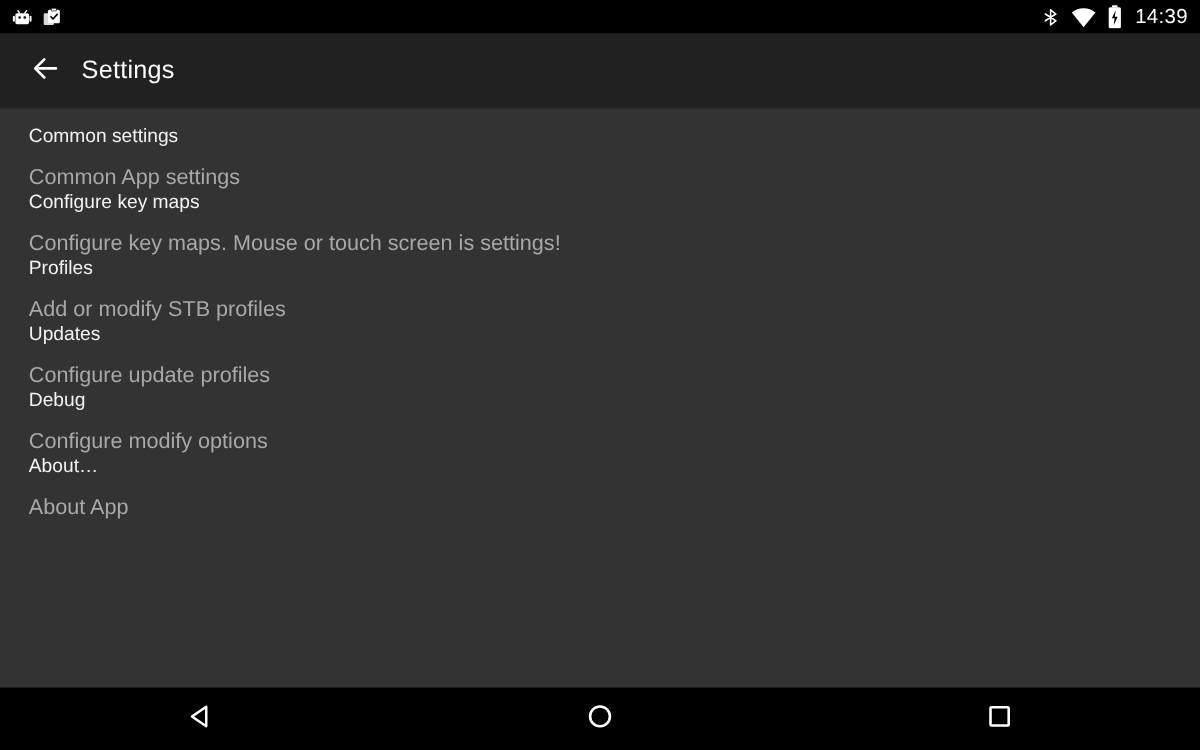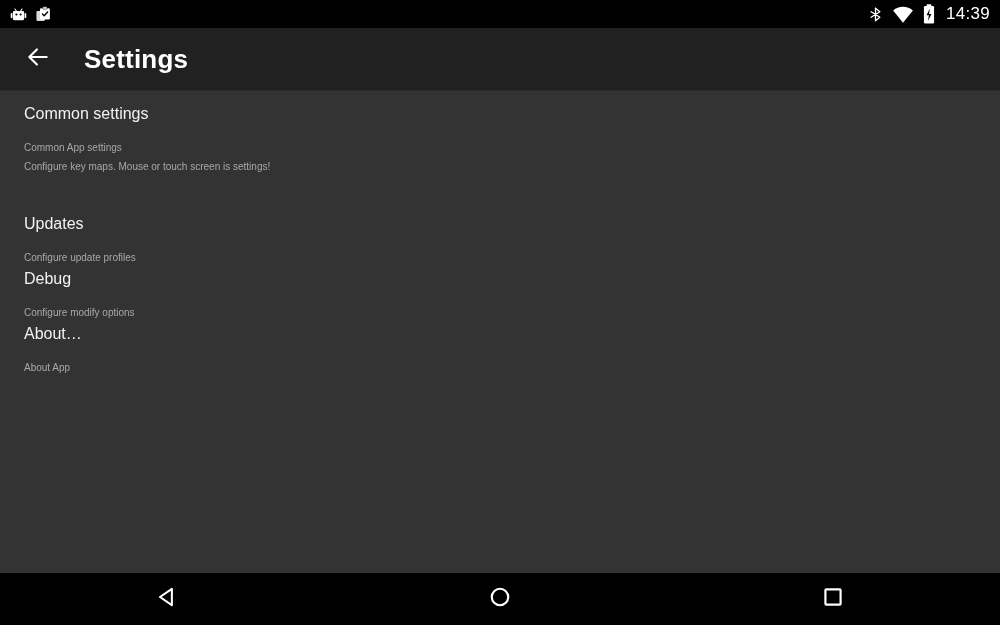--- a/index.html
+++ b/index.html
@@ -71,23 +71,23 @@
     height: 52px;
     margin-left: 12px;
     display: flex;
     align-items: center;
     justify-content: center;
     cursor: pointer;
     border-radius: 50%;
   }
   #toolbar-title {
     color: #ffffff;
-    font-size: 26px;
-    font-weight: bold;
-    margin-left: 20px;
+    font-size: 21px;
+    font-weight: normal;
+    margin-left: 4px;
     letter-spacing: 0.2px;
   }
 
   
   #content {
     position: absolute;
     top: 90px; left: 0;
     width: 1000px;
     height: 483px;
     background: #333333;
@@ -109,21 +109,21 @@
   }
   .item-title {
     color: #f2f2f2;
     font-size: 16px;
     font-weight: normal;
     line-height: 24px;
     white-space: nowrap;
   }
   .item-summary {
     color: #a8a8a8;
-    font-size: 10px;
+    font-size: 18px;
     line-height: 19px;
     white-space: nowrap;
   }
 
   
   #nav-bar {
     position: absolute;
     bottom: 0; left: 0;
     width: 1000px;
     height: 52px;
@@ -205,23 +205,28 @@
 
   <div id="content">
     <div id="settings-list">
 
       <div class="settings-item">
         <div class="item-title">Common settings</div>
         <div class="item-summary">Common App settings</div>
       </div>
 
       <div class="settings-item">
+        <div class="item-title">Configure key maps</div>
         <div class="item-summary">Configure key maps. Mouse or touch screen is settings!</div>
       </div>
 
+      <div class="settings-item">
+        <div class="item-title">Profiles</div>
+        <div class="item-summary">Add or modify STB profiles</div>
+      </div>
 
       <div class="settings-item">
         <div class="item-title">Updates</div>
         <div class="item-summary">Configure update profiles</div>
       </div>
 
       <div class="settings-item">
         <div class="item-title">Debug</div>
         <div class="item-summary">Configure modify options</div>
       </div>

